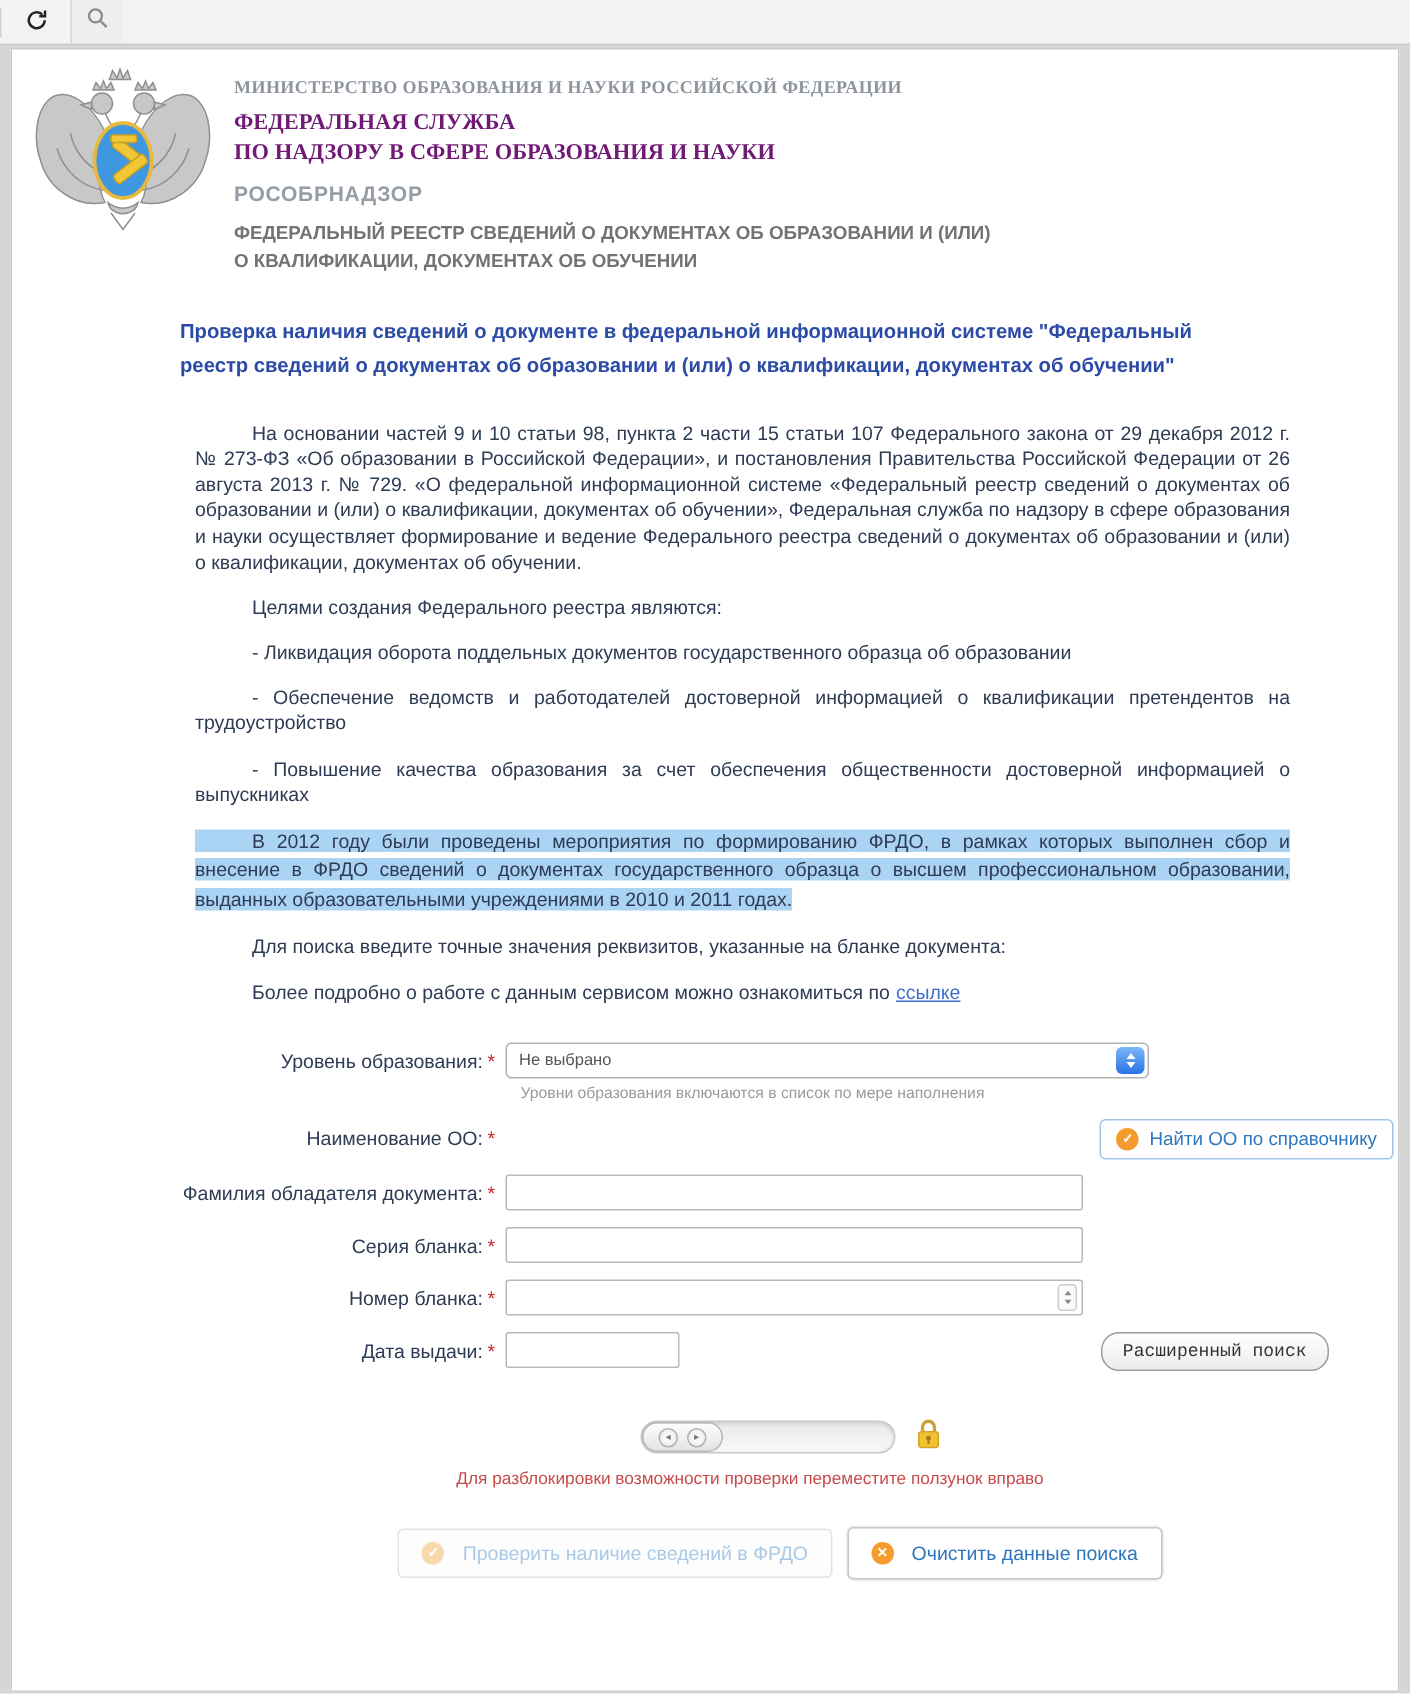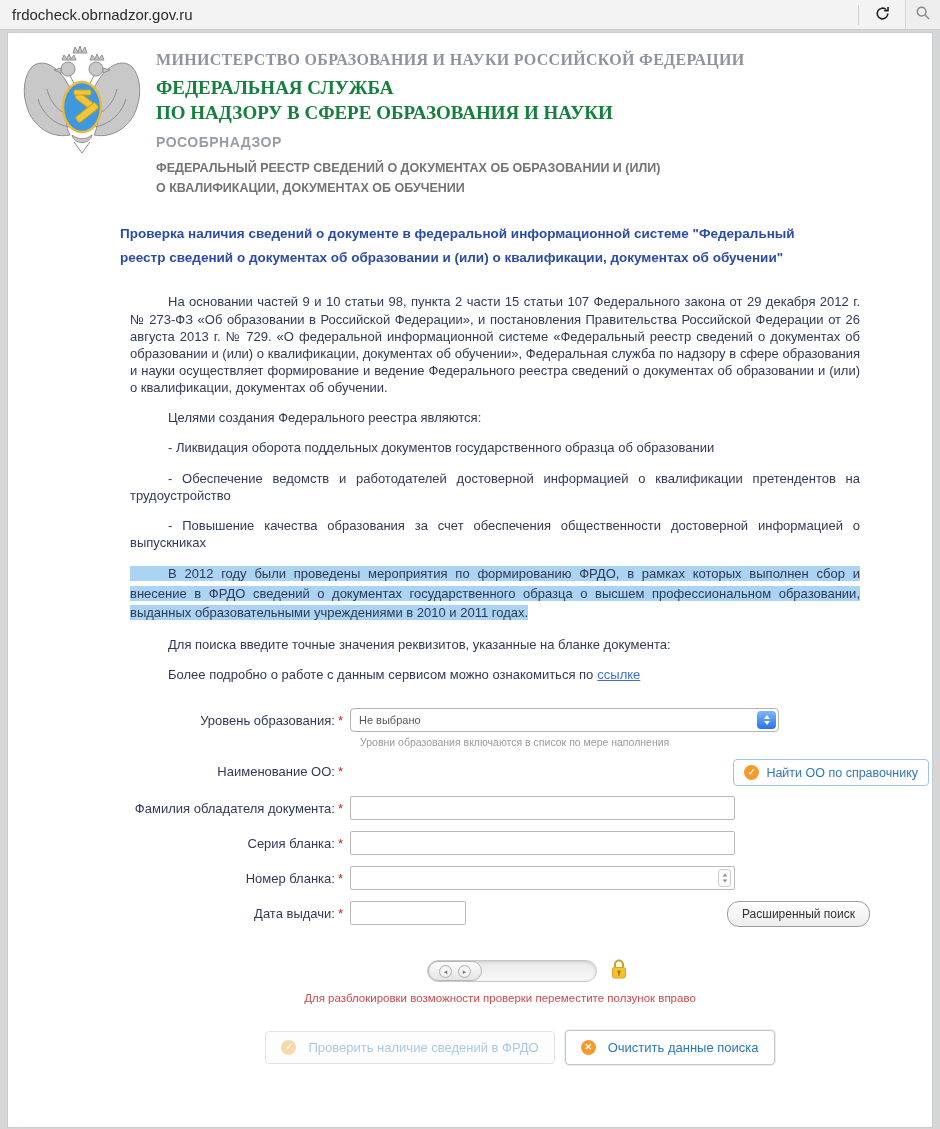--- a/index.html
+++ b/index.html
@@ -18,38 +18,38 @@
     background:transparent; border:none; cursor:pointer; }
   .search-seg { width:35px; height:100%; border-left:1px solid #d6d6d6; background:#efeeee;
     display:flex; align-items:center; justify-content:center; }
   
   .content { margin:2px 7px 0; height:1096px; background:#fff; border:1px solid #c6ccd4;
     display:flex; flex-direction:column; }
   
   .site-header { position:relative; padding:14px 0 4px 0; min-height:140px; }
   .emblem { position:absolute; left:12px; top:12px; }
   .header-text { margin-left:148px; }
-  .ministry { font-family:"Liberation Serif", serif; font-weight:bold; font-size:16px;
+  .ministry { font-family:"Liberation Serif", serif; font-weight:bold; font-size:12px;
     color:#8d949d; letter-spacing:.3px; margin-top:4px; }
-  .service-name { font-family:"Liberation Serif", serif; font-weight:bold; font-size:19px;
-    color:#15803d; line-height:1.3; margin-top:7px; }
+  .service-name { font-family:"Liberation Serif", serif; font-weight:bold; font-size:15px;
+    color:#701a75; line-height:1.3; margin-top:7px; }
   .short-name { font-weight:bold; font-size:14px; color:#969da6; letter-spacing:.5px; margin-top:9px; }
   .registry-name { font-weight:bold; font-size:12.5px; color:#737373; line-height:1.55; margin-top:9px; }
   
   .page-title { width:700px; margin:20px auto 0; text-align:left;
     color:#2b4ba6; font-weight:bold; font-size:13.5px; line-height:1.75; }
   .textblock { margin:24px 72px 0 122px; }
   .para { font-size:13px; color:#2e3b55; text-align:justify; text-indent:38px;
     line-height:1.32; margin:0 0 13px; }
   .goal { margin-bottom:13px; }
   .hl-p { text-indent:0; line-height:1.5; }
   .hl { background:#abd3f3; padding-left:38px; }
   .link { color:#3e6fd0; text-decoration:underline; cursor:pointer; margin-left:4px; }
   
-  .form-area { margin-top:12px; font-size:13px;padding-left:13px; }
+  .form-area { margin-top:12px; font-size:13px; }
   .frow { display:flex; align-items:flex-start; margin-bottom:11px; position:relative; }
   .flabel { width:322px; text-align:right; color:#2e3b55; padding-top:5px; }
   .req { color:#cc2222; margin-left:3px; }
   .fctrl { margin-left:7px; }
   .tinput { width:385px; height:24px; border:1px solid #b9b9b9; border-radius:2px; background:#fff; padding:0 6px; font-size:12px; }
   .tinput.small { width:116px; }
   .select-box { width:429px; height:24px; border:1px solid #b2b2b2; border-radius:4px;
     background:#fff; position:relative; display:flex; align-items:center; padding-left:8px;
     font-size:11px; color:#555; cursor:pointer; }
   .sel-stepper { position:absolute; right:2px; top:2px; width:19px; height:18px; border-radius:4px;
@@ -62,22 +62,22 @@
   .field-hint { font-size:10.5px; color:#9a9a9a; margin:4px 0 0 10px; }
   .num-wrap { position:relative; }
   .num-stepper { position:absolute; right:4px; top:3px; width:13px; height:18px;
     border:1px solid #ccc; border-radius:3px; background:#fafafa; display:flex; flex-direction:column;
     align-items:center; justify-content:center; gap:2px; }
   .num-stepper .t { border-bottom-color:#888; transform:scale(.75); }
   .num-stepper .b { border-top-color:#888; transform:scale(.75); }
   .row-btn-right { position:absolute; top:0; }
   .find-btn { right:3px; display:flex; align-items:center; gap:7px; border:1px solid #9fc4e8;
     border-radius:4px; background:#fff; color:#2d77bd; font-size:12.5px; padding:5px 10px; cursor:pointer; }
-  .adv-btn { right:62px; border:1px solid #9c9c9c; border-radius:12px;
-    background:linear-gradient(#ffffff,#ececec); font-size:12px; color:#333; padding:5px 14px; cursor:pointer; }
+  .adv-btn { right:46px; border:1px solid #9c9c9c; border-radius:12px;
+    background:linear-gradient(#ffffff,#ececec); font-size:12px; color:#333; padding:5px 14px; cursor:pointer;font-family:Liberation Mono, monospace; }
   .circle-ic { width:15px; height:15px; border-radius:50%; display:flex; align-items:center;
     justify-content:center; color:#fff; font-size:9px; font-weight:bold; line-height:1; }
   .ic-orange { background:#f59b2d; }
   .ic-orange-faded { background:#f7d9ab; }
   
   .slider-zone { margin-top:22px; display:flex; justify-content:center; transform:translateX(58px); align-items:center; gap:12px; }
   .slider-track { width:170px; height:22px; border-radius:11px; border:1px solid #c8c8c8;
     background:linear-gradient(#e9e9e9,#f8f8f8); box-shadow:inset 0 1px 3px rgba(0,0,0,.15); position:relative; }
   .slider-handle { position:absolute; left:0; top:0; width:54px; height:20px; border-radius:10px;
     border:1px solid #b5b5b5; background:linear-gradient(#fdfdfd,#e4e4e4); display:flex;
@@ -92,21 +92,20 @@
   .btn-check { display:flex; align-items:center; gap:12px; border:1px solid #dfe3e8; background:#fdfdfd;
     border-radius:4px; color:#a9c9e6; font-size:13px; padding:8px 15px; cursor:default; }
   .btn-clear { display:flex; align-items:center; gap:12px; border:1px solid #c6c6c6; background:#fff;
     border-radius:4px; color:#2c76bf; font-size:13px; padding:9px 15px; cursor:pointer;
     box-shadow:0 0 0 1px #e8eef5; }
 </style>
 </head>
 <body>
 
 <div class="browser-bar">
-  <div class="url-text">frdocheck.obrnadzor.gov.ru</div>
   <div class="bar-divider"></div>
   <button class="reload-btn">
     <span>
       <svg width="17" height="17" viewBox="0 0 24 24">
           <path d="M19.5 12a7.5 7.5 0 1 1-2.2-5.3" fill="none" stroke="#222" stroke-width="2.3"></path>
           <path d="M19.8 2.8v5.4h-5.4" fill="none" stroke="#222" stroke-width="2.3"></path>
         </svg>
     </span>
   </button>
   <div class="search-seg">

